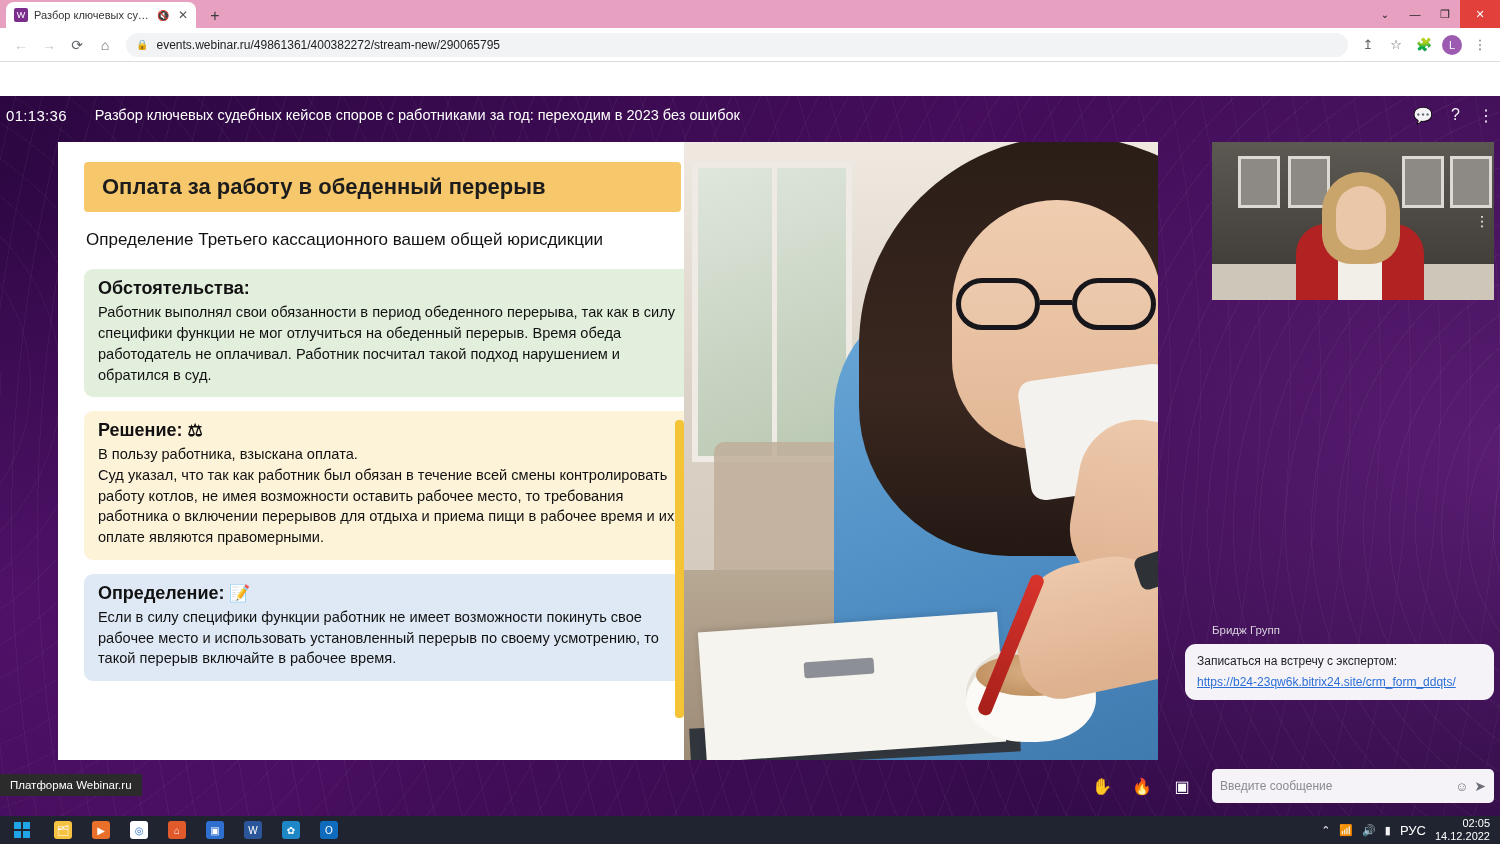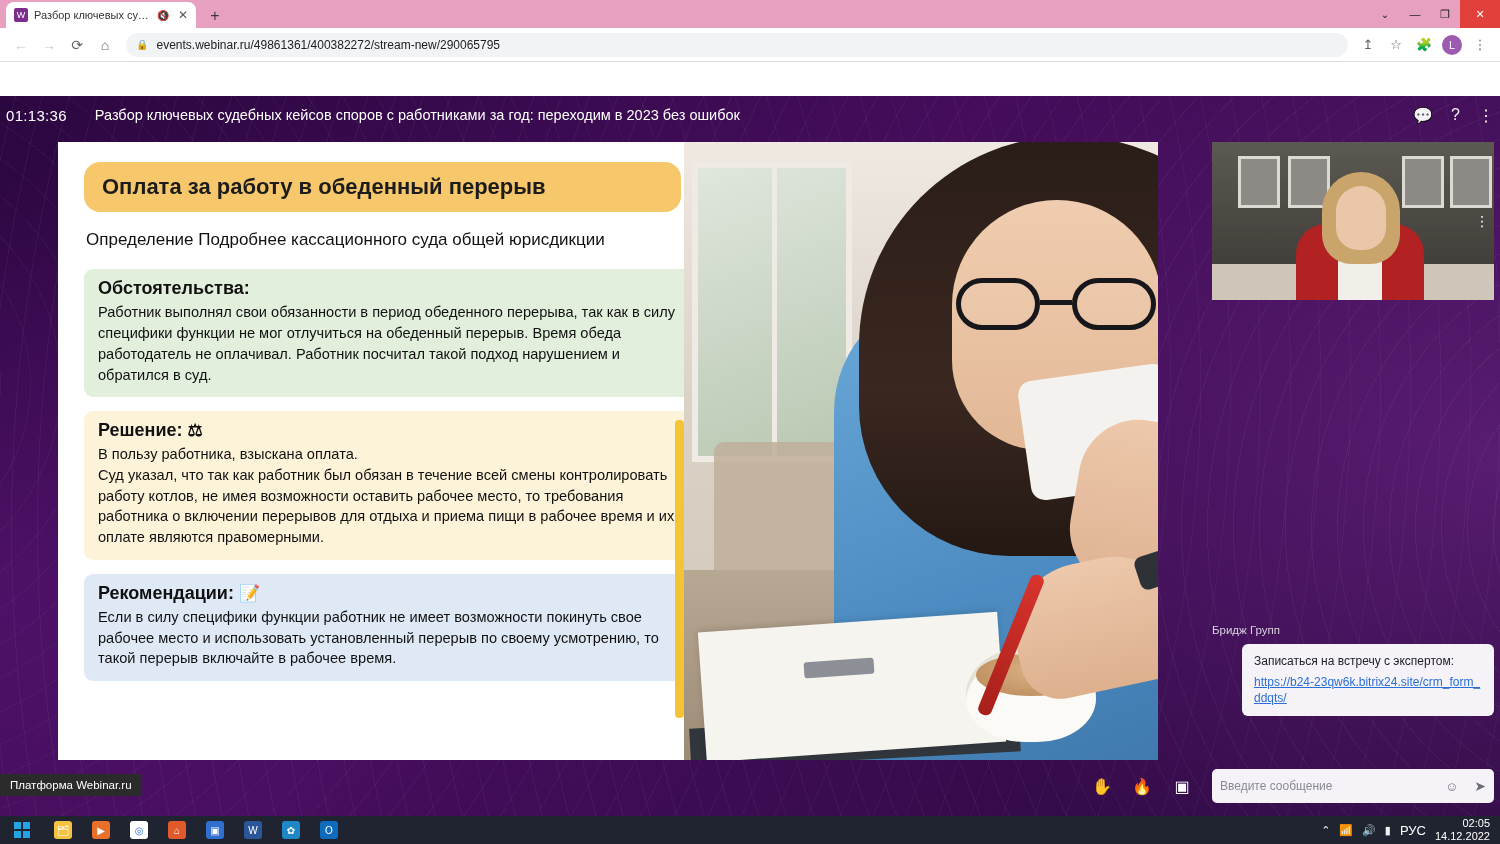--- a/index.html
+++ b/index.html
@@ -112,21 +112,21 @@
 
   
   .slide {
     position: absolute; left: 58px; top: 46px; width: 1100px; height: 618px;
     background: #fff; z-index: 2; display: flex;
   }
   .slide-left { width: 626px; padding: 20px 16px 0 26px; position: relative; }
   .slide-right { flex: 1 1 auto; position: relative; overflow: hidden; }
 
   .slide-h {
-    background: #f7c86b; border-radius: 16px; padding: 12px 18px;
+    background: #f7c86b; border-radius: 4px; padding: 12px 18px;
     font-size: 22px; font-weight: bold; color: #1c1c1c; margin-bottom: 16px;
     width: 597px;
   }
   .slide-sub { font-size: 17px; color: #111; line-height: 1.38; margin: 0 0 18px 2px; }
 
   .block { border-radius: 9px; padding: 9px 14px 12px 14px; margin-bottom: 14px; }
   .block h3 { font-size: 18px; font-weight: bold; color: #111; margin-bottom: 3px; }
   .block p { font-size: 14.6px; color: #111; line-height: 1.42; }
   .b-green { background: #e3efdd; width: 614px; }
   .b-yellow { background: #fdf3d9; width: 614px; }
@@ -268,43 +268,43 @@
     position: absolute; right: 4px; top: 50%; transform: translateY(-50%);
     color: #fff; font-size: 14px; letter-spacing: 1px;
   }
 
   
   .chat-author {
     position: absolute; right: 6px; top: 528px; width: 282px;
     color: #d7d2dd; font-size: 11.5px; z-index: 3;
   }
   .chat-card {
-    position: absolute; right: 6px; top: 548px; width: 252px;
-    background: #f5f3f7; border-radius: 6px; padding: 10px 12px; z-index: 3;
+    position: absolute; right: 6px; top: 548px; width: 309px;
+    background: #f5f3f7; border-radius: 11px; padding: 10px 12px; z-index: 3;
   }
   .chat-card .ct { font-size: 12px; color: #21212b; margin-bottom: 6px; }
   .chat-card .lnk {
     font-size: 12px; color: #2b6fd6; text-decoration: underline; word-break: break-all;
     display: block; line-height: 1.35;
   }
 
   
   .wb-bottom {
     position: absolute; left: 0; right: 0; bottom: 10px; height: 40px; z-index: 3;
     display: flex; align-items: center;
   }
   .wb-tools { margin-left: auto; display: flex; gap: 8px; align-items: center; }
   .tool-btn {
     width: 32px; height: 32px; border-radius: 5px;
     display: flex; align-items: center; justify-content: center;
     font-size: 16px; color: #fff;
   }
   .msgbox {
     width: 282px; height: 34px; background: #f5f3f7; border-radius: 5px;
-    display: flex; align-items: center; padding: 0 8px; gap: 16px;
+    display: flex; align-items: center; padding: 0 8px; gap: 6px;
     margin-left: 14px; margin-right: 6px;
   }
   .msg-input { flex: 1 1 auto; font-size: 12px; color: #8a8a93; }
   .msg-ic { font-size: 13px; color: #6d6d78; }
   .msg-send { font-size: 14px; color: #6d6d78; }
 
   .status-pill {
     position: absolute; left: 0; bottom: 20px; background: #2b2b2b; color: #fff;
     font-size: 11.5px; padding: 5px 10px; z-index: 4;
   }
@@ -381,40 +381,40 @@
         <div class="wb-ic">💬</div>
         <div class="wb-ic">?</div>
         <div class="wb-ic">⋮</div>
       </div>
     </div>
 
     <div class="slide">
       <div class="slide-left">
         <div class="slide-h">Оплата за работу в обеденный перерыв</div>
         <div class="slide-sub">
-          <div>Определение Подробнее кассационного суда общей юрисдикции</div>
+          <div>Определение Третьего кассационного вашем общей юрисдикции</div>
         </div>
 
         <div class="block b-green">
           <h3>Обстоятельства:</h3>
           <p>Работник выполнял свои обязанности в период обеденного перерыва, так как в силу специфики функции не мог отлучиться на обеденный перерыв. Время обеда работодатель не оплачивал. Работник посчитал такой подход нарушением и обратился в суд.</p>
         </div>
 
         <div class="block b-yellow">
           <h3>
             <span>Решение:</span>
             <span class="emo">⚖</span>
           </h3>
           <p style="white-space:pre-line">В пользу работника, взыскана оплата.
 Суд указал, что так как работник был обязан в течение всей смены контролировать работу котлов, не имея возможности оставить рабочее место, то требования работника о включении перерывов для отдыха и приема пищи в рабочее время и их оплате являются правомерными.</p>
         </div>
 
         <div class="block b-blue">
           <h3>
-            <span>Рекомендации:</span>
+            <span>Определение:</span>
             <span class="emo">📝</span>
           </h3>
           <p>Если в силу специфики функции работник не имеет возможности покинуть свое рабочее место и использовать установленный перерыв по своему усмотрению, то такой перерыв включайте в рабочее время.</p>
         </div>
 
         <div class="yellow-bar"></div>
       </div>
 
       <div class="slide-right">
         <div class="photo">

